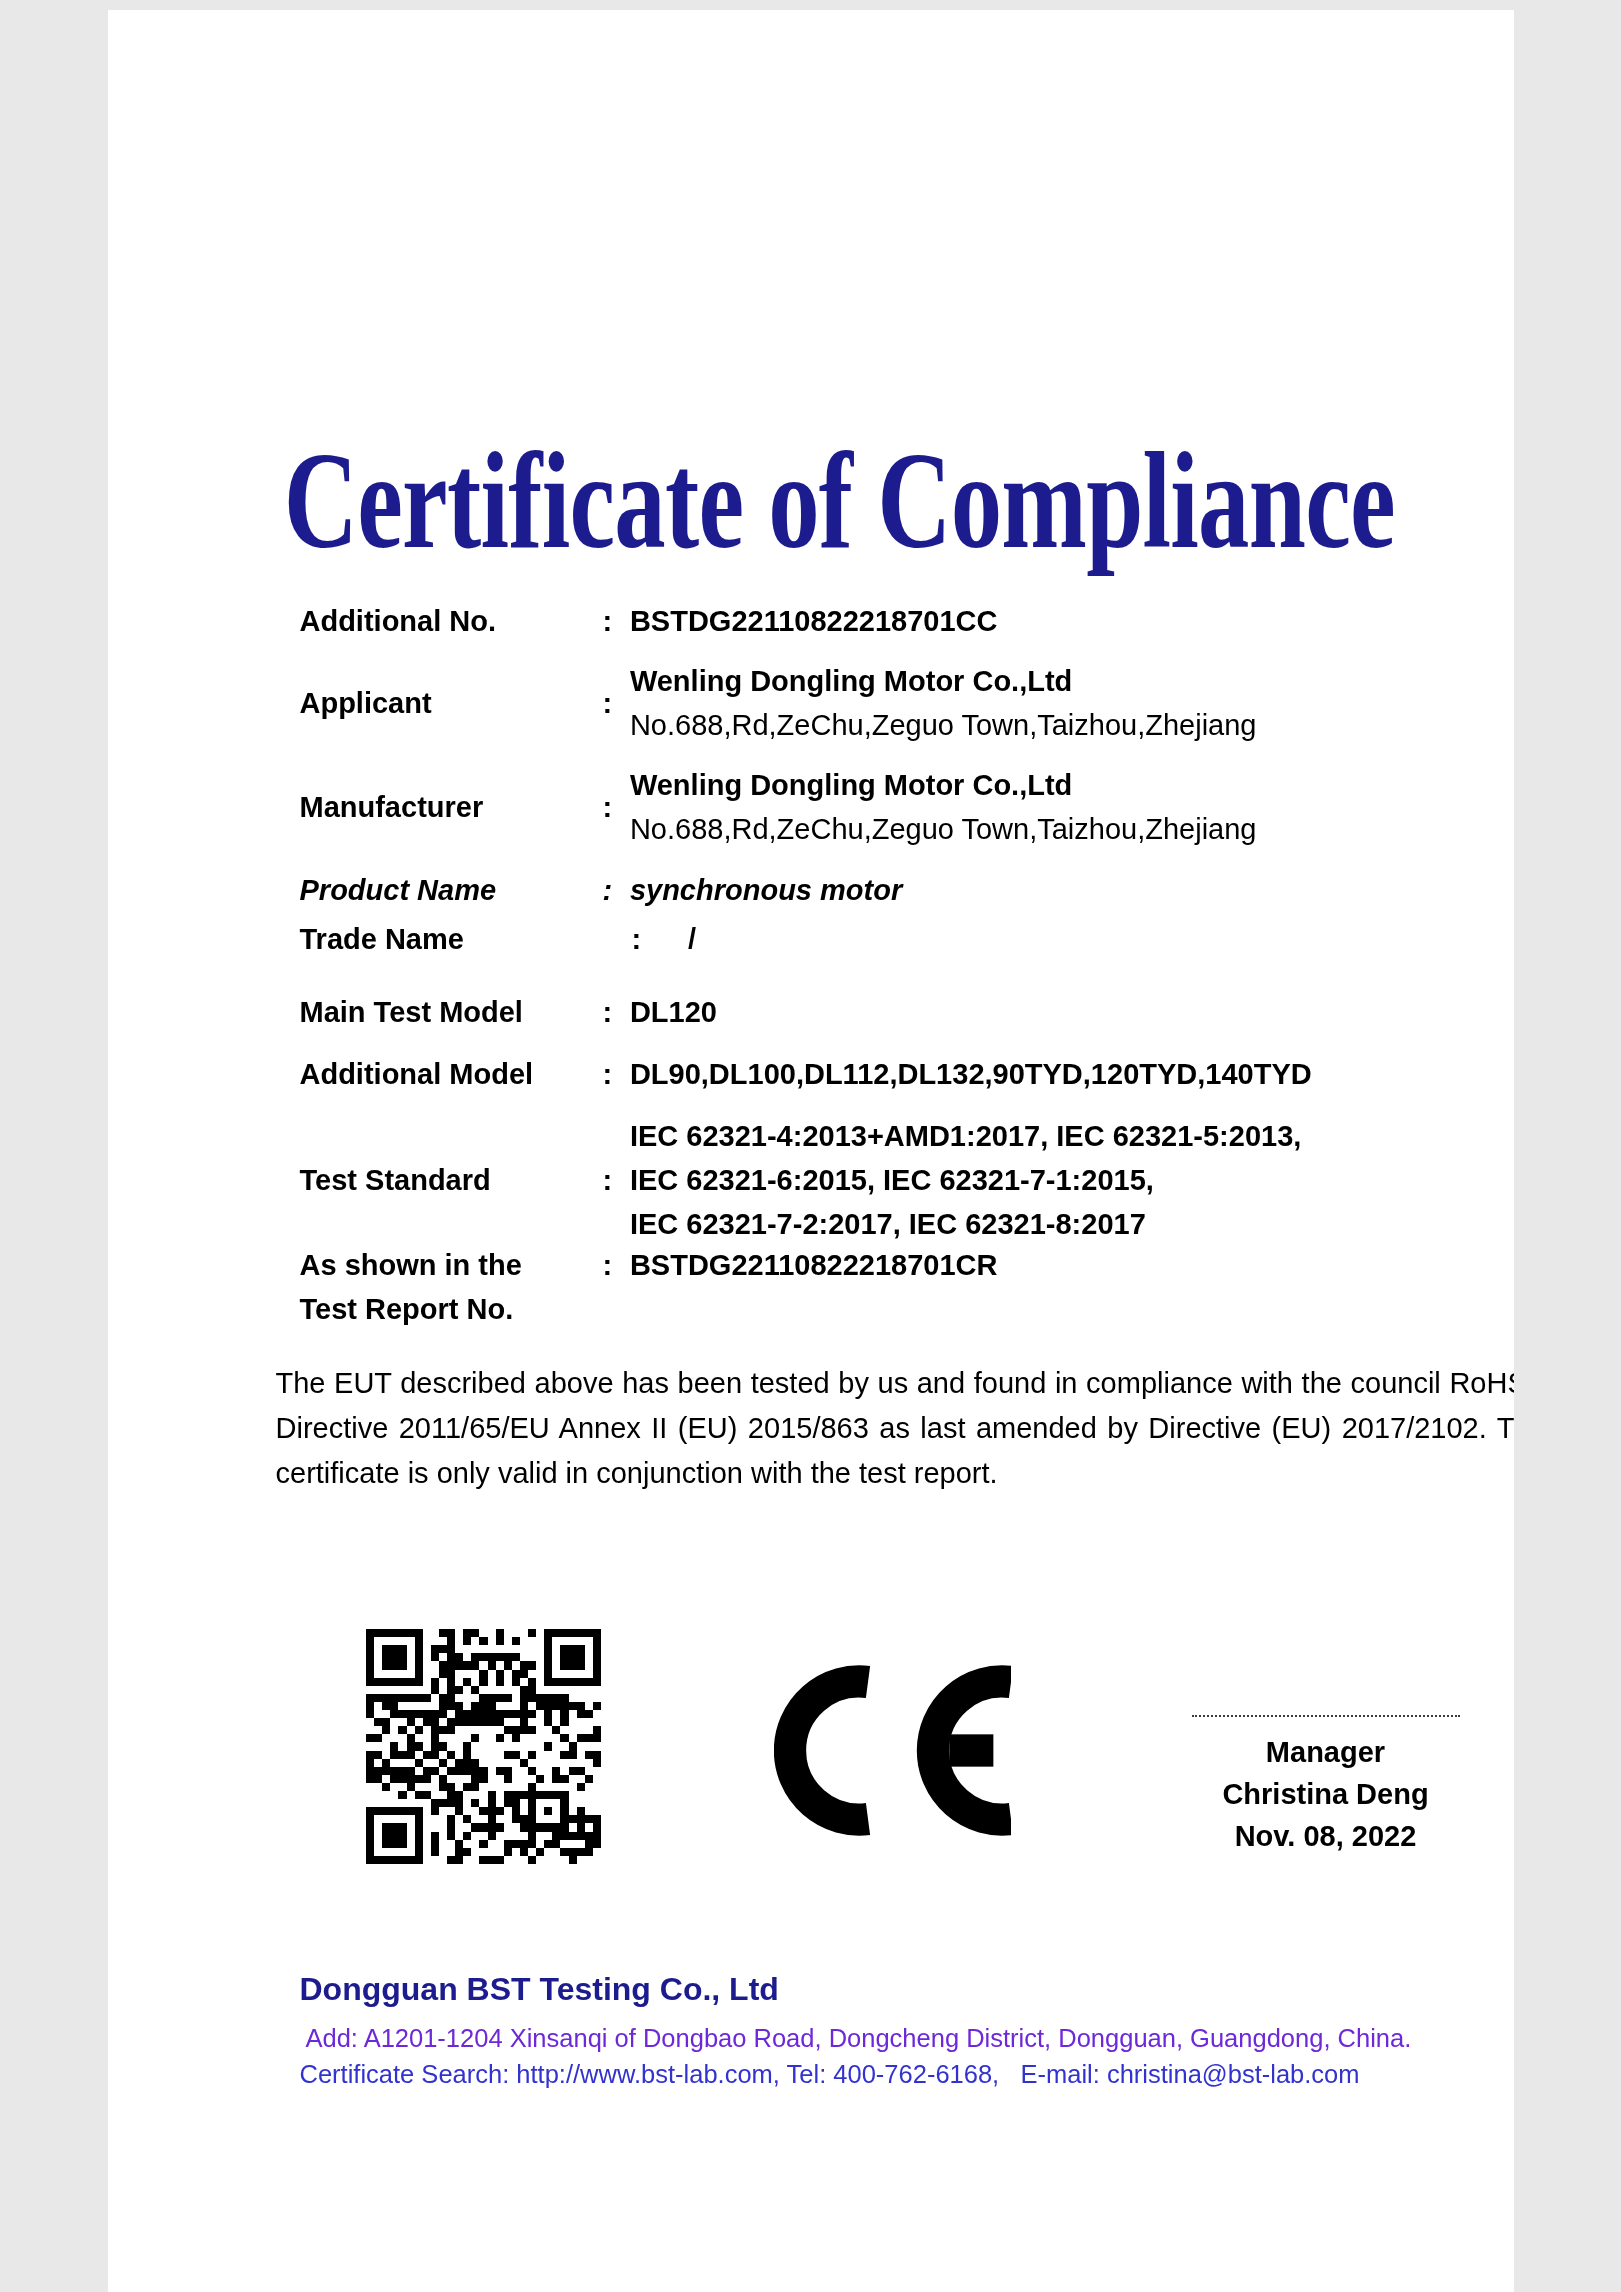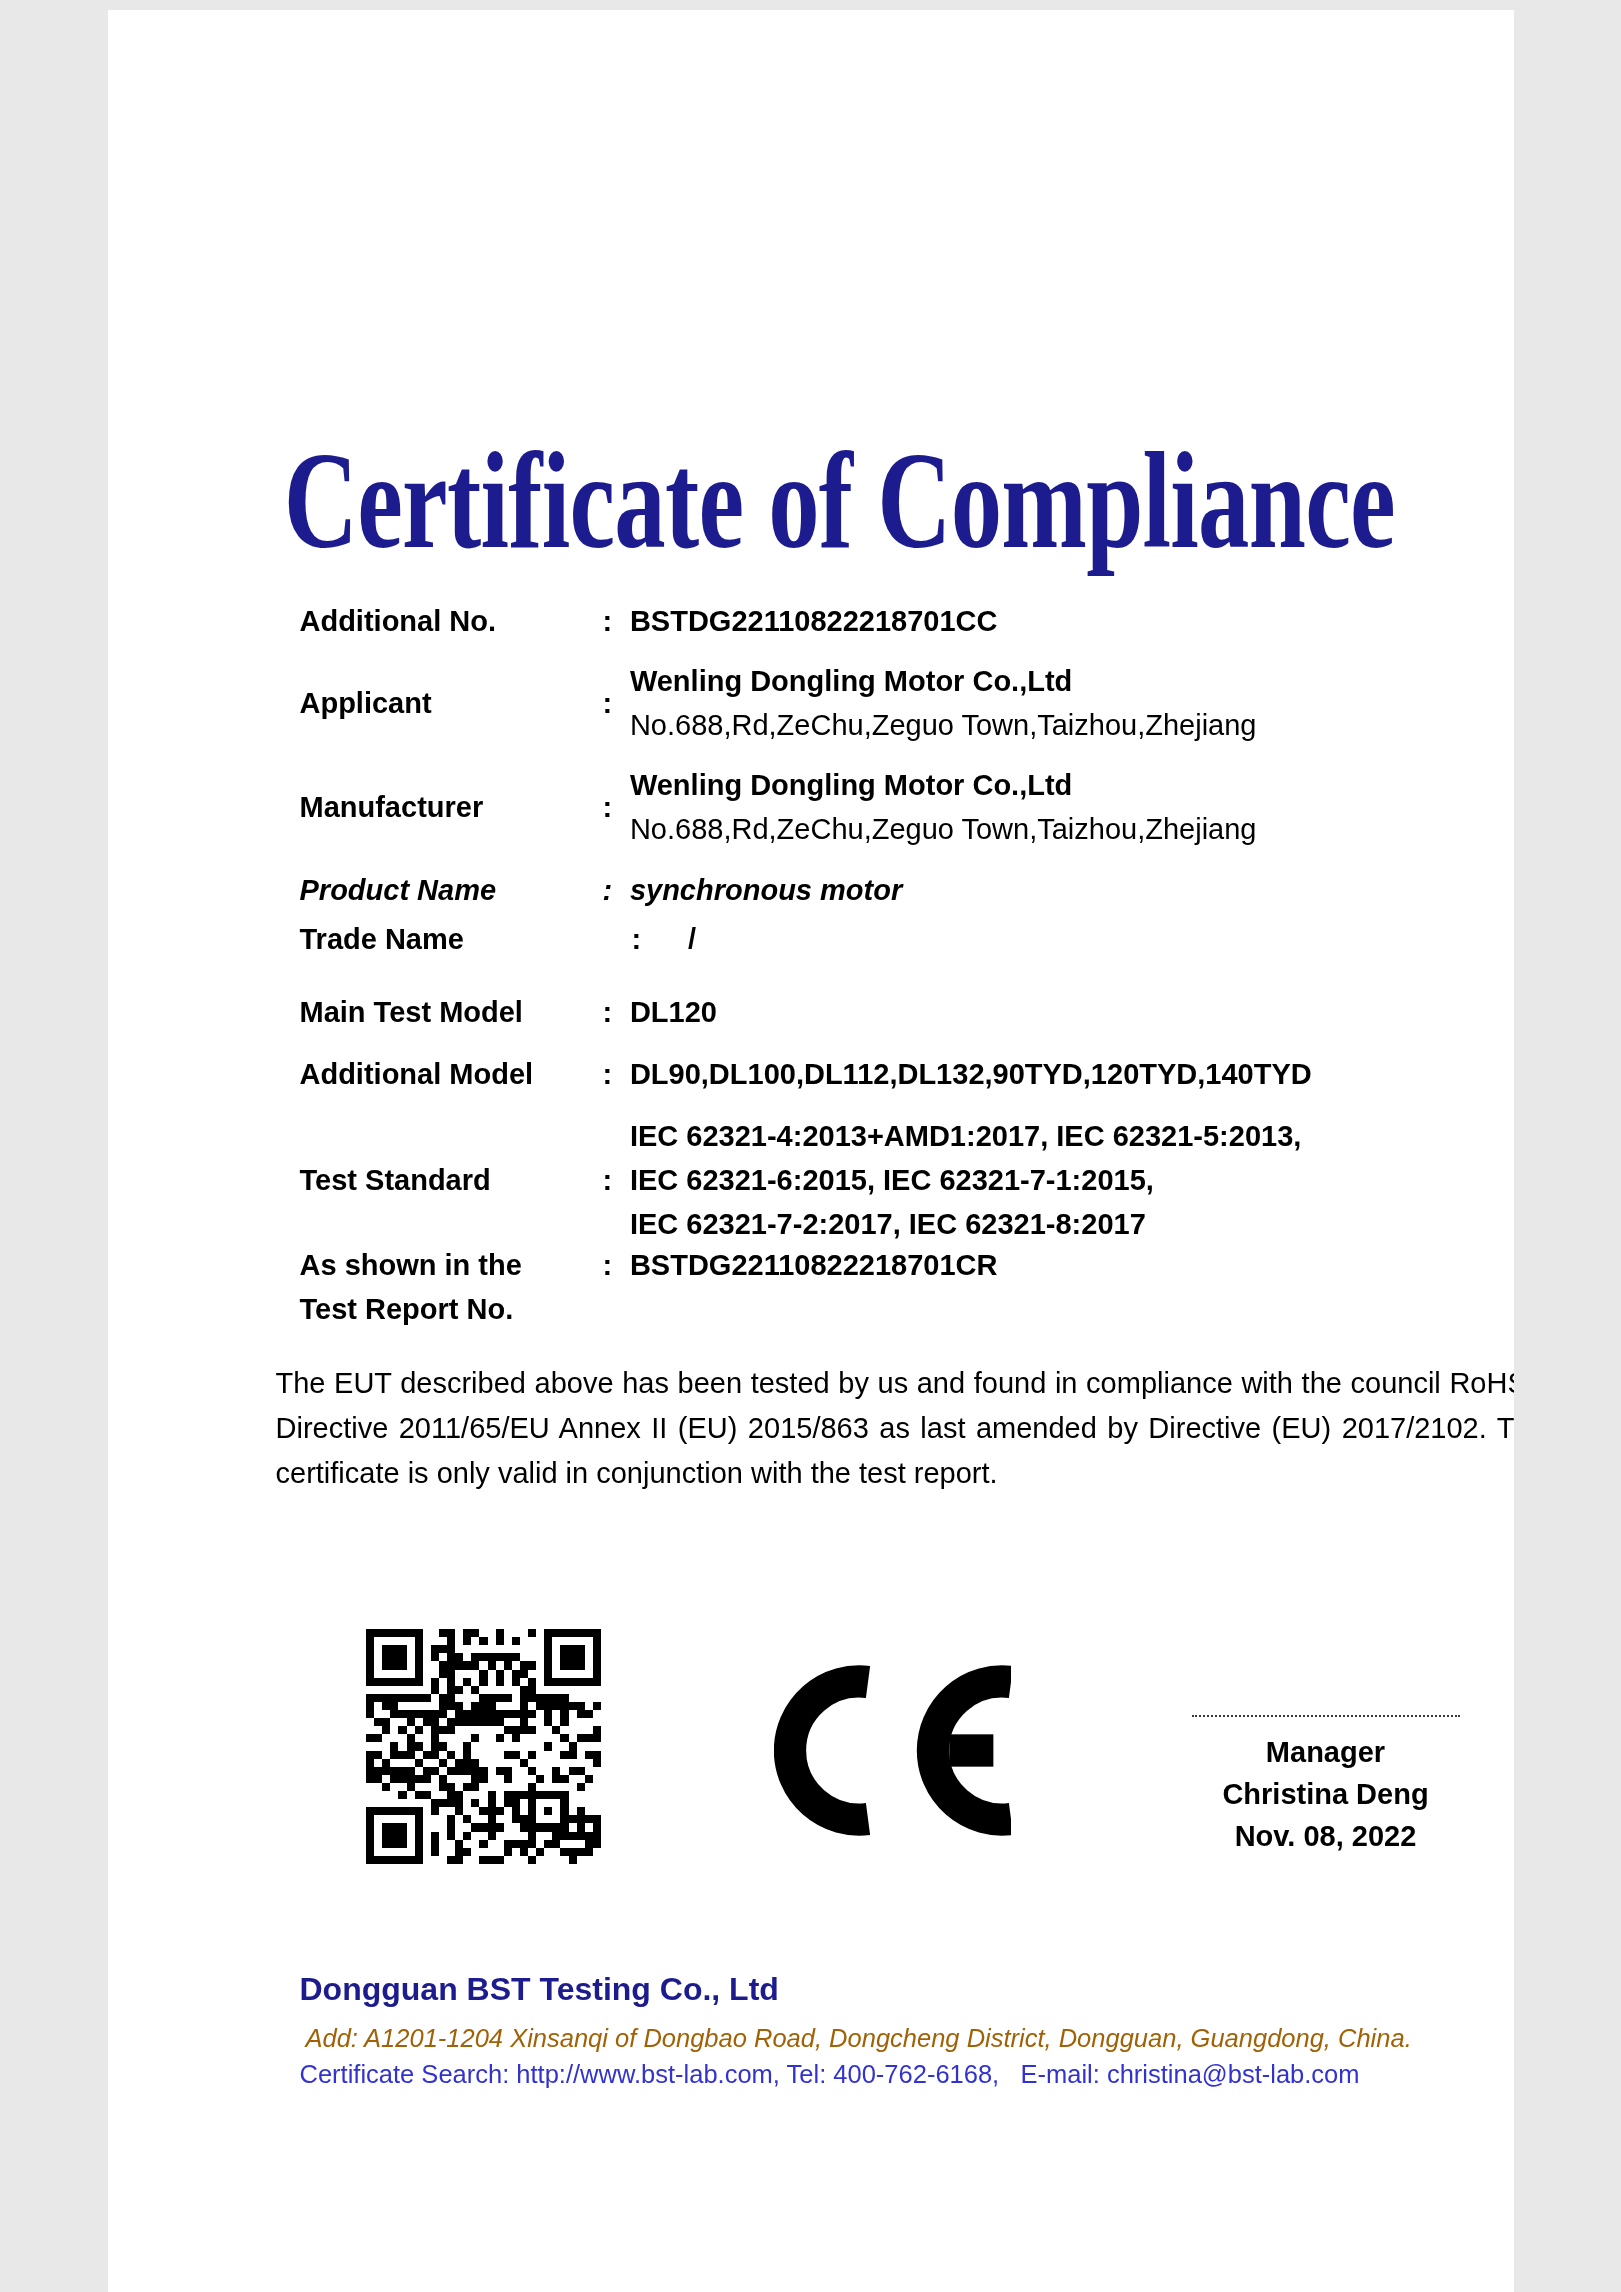--- a/index.html
+++ b/index.html
@@ -566,17 +566,17 @@
   </svg>
 
   <div class="sig">
     <div class="sig-rule"></div>
     <div class="sig-line">Manager</div>
     <div class="sig-line">Christina Deng</div>
     <div class="sig-line">Nov. 08, 2022</div>
   </div>
 
   <div class="foot-company" style="color: rgb(28, 28, 142);">Dongguan BST Testing Co., Ltd</div>
-  <div class="foot-addr" style="color: #a16207; font-style: italic;">Add: A1201-1204 Xinsanqi of Dongbao Road, Dongcheng District, Dongguan, Guangdong, China.</div>
+  <div class="foot-addr" style="color: #6d28d9;">Add: A1201-1204 Xinsanqi of Dongbao Road, Dongcheng District, Dongguan, Guangdong, China.</div>
   <div class="foot-search" style="color: rgb(50, 50, 207);">Certificate Search: http://www.bst-lab.com, Tel: 400-762-6168,   E-mail: christina@bst-lab.com</div>
 
 </div>
 
 
 </body></html>

